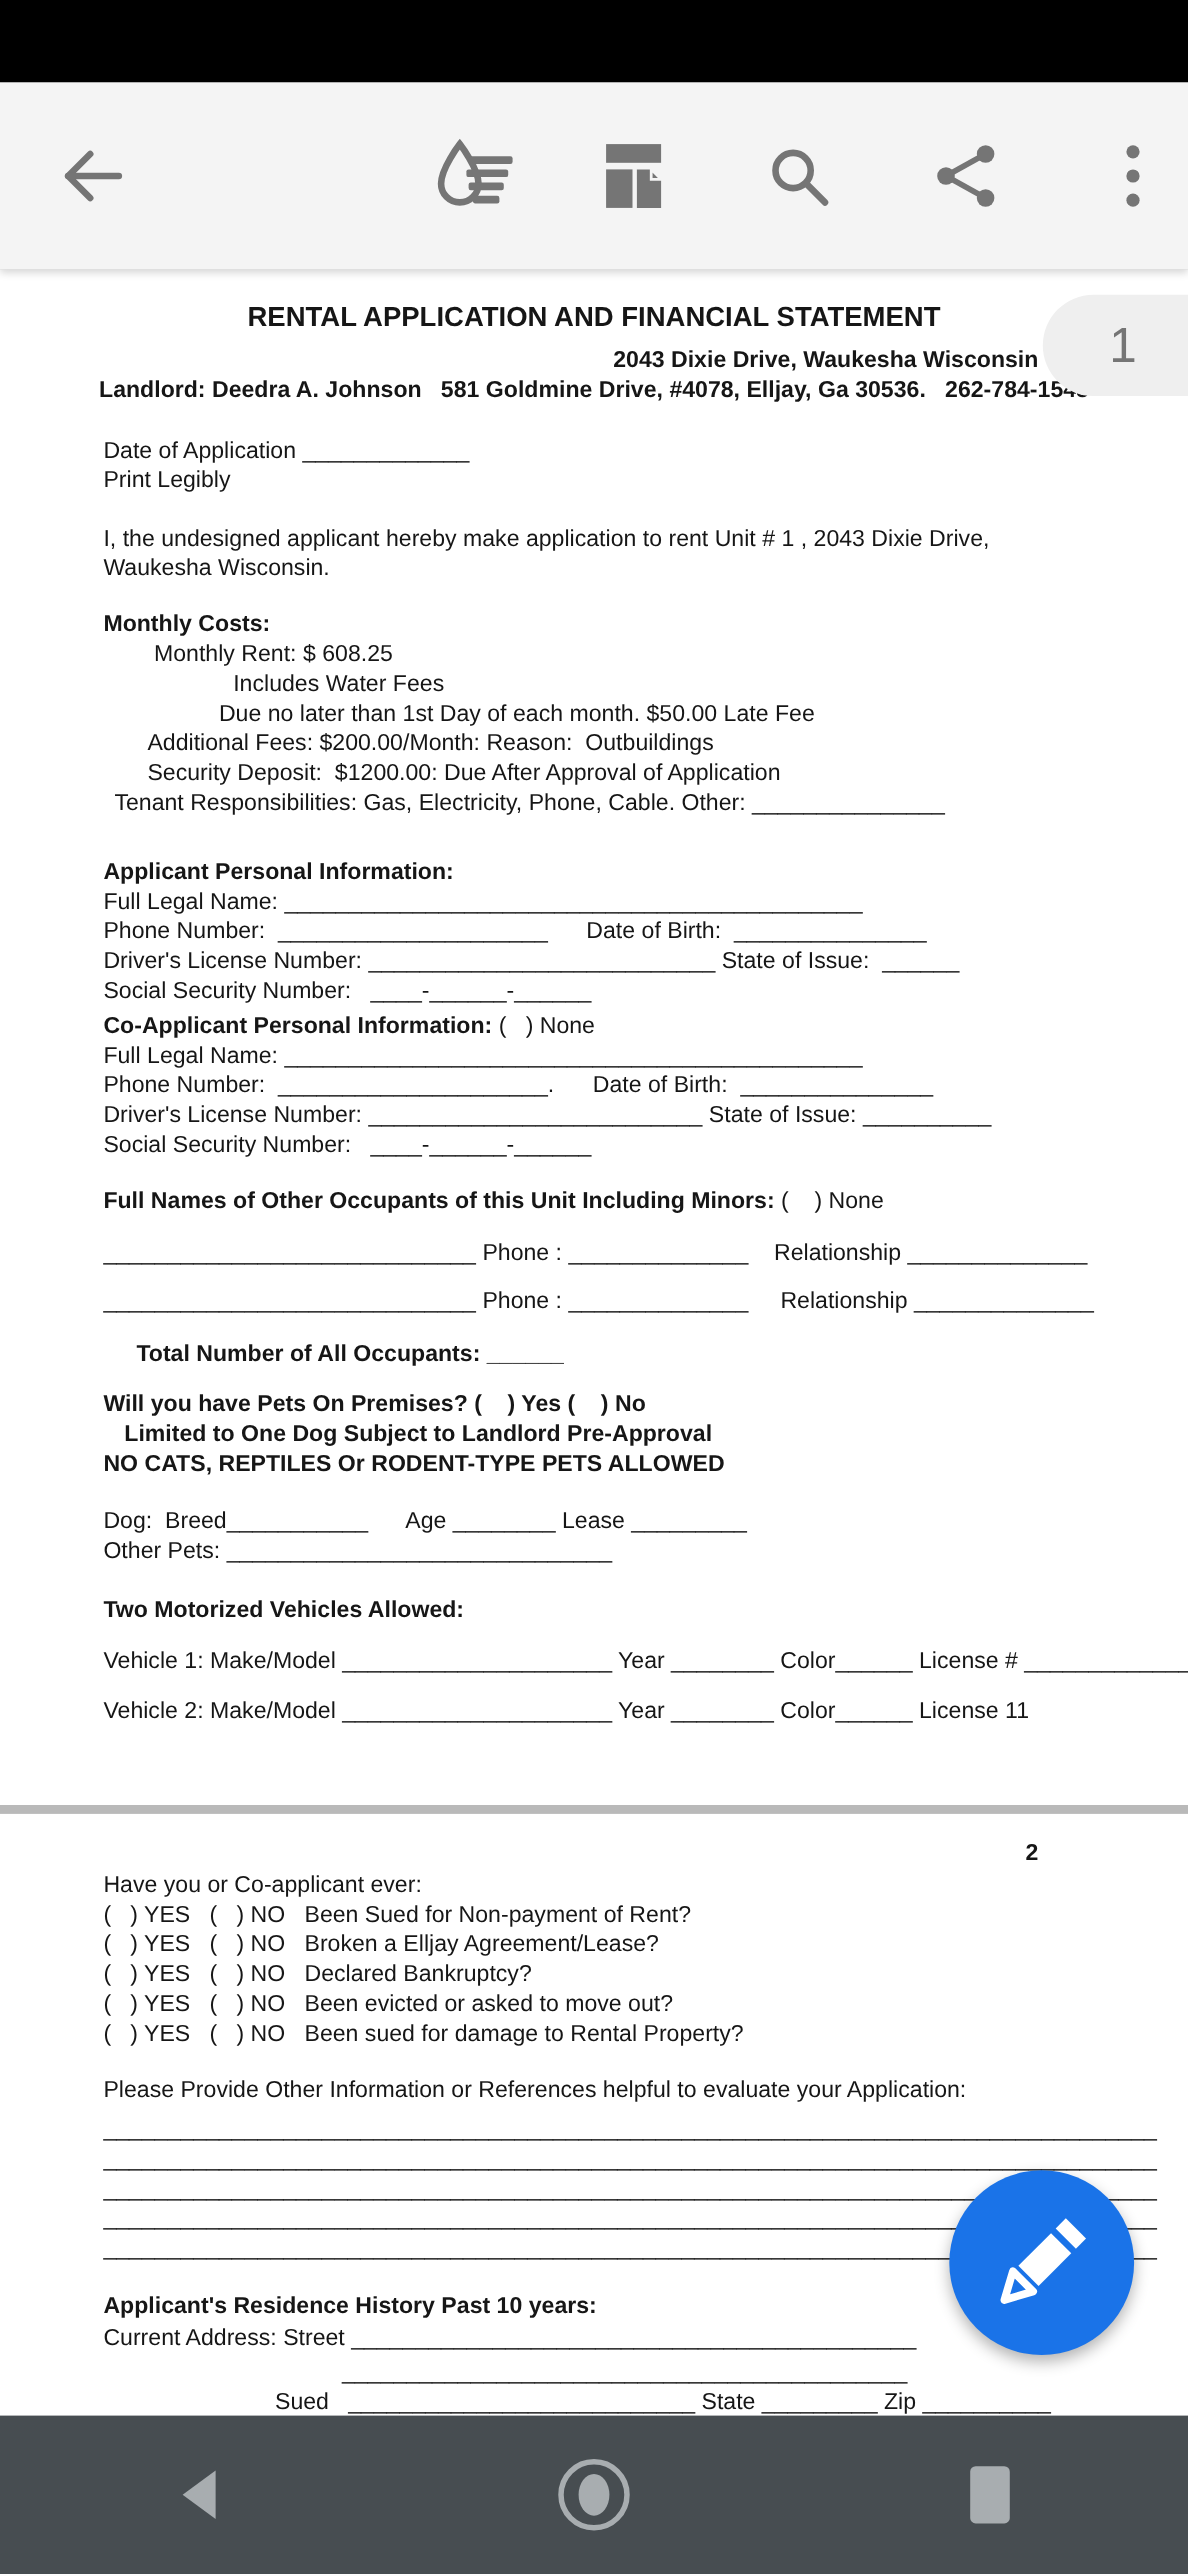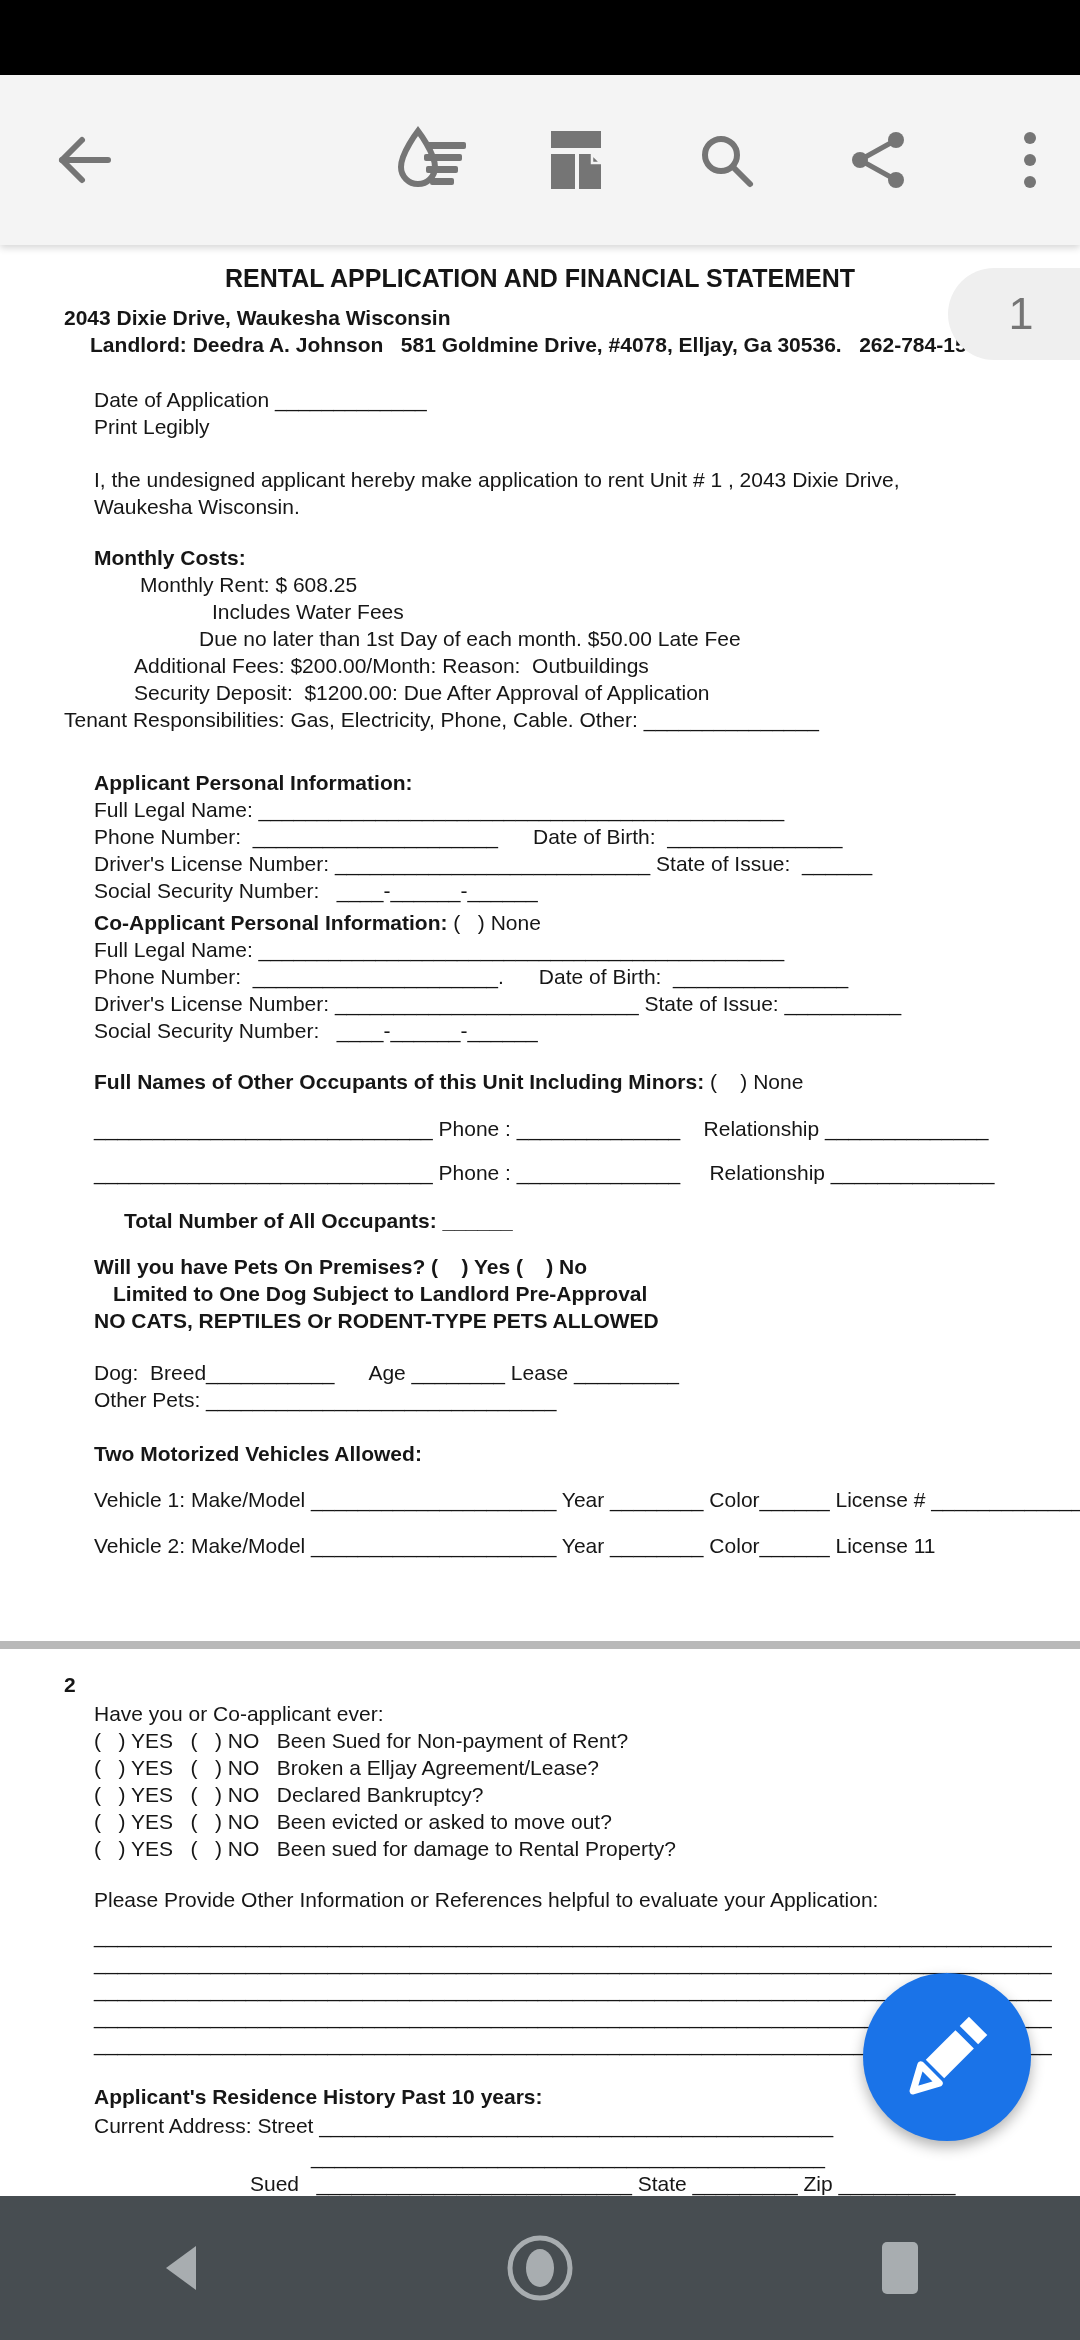--- a/index.html
+++ b/index.html
@@ -14,27 +14,27 @@
     position:absolute;top:75px;left:0;width:1080px;height:170px;
     background:#f4f4f4;box-shadow:0 3px 7px rgba(0,0,0,0.16);z-index:20;
   }
   .tb-btn{
     position:absolute;top:50%;transform:translateY(-50%);
     width:96px;height:96px;border:none;background:transparent;padding:0;
     display:flex;align-items:center;justify-content:center;cursor:pointer;
   }
   .doc-area{position:absolute;top:245px;left:0;width:1080px;bottom:0;background:#bdbdbd;z-index:1;}
   .page{background:#ffffff;width:1080px;color:#161616;}
-  .page1{height:1396px;box-sizing:border-box;padding-top:20px;}
+  .page1{height:1396px;box-sizing:border-box;padding-top:30px;}
   .page-divider{height:8px;background:#b9b9b9;}
   .page2{height:691px;box-sizing:border-box;padding-top:22px;}
   .l{font-size:21px;line-height:27px;margin-left:94px;white-space:pre;}
   .b{font-weight:bold;}
   .center{text-align:center;margin-left:0;width:1080px;}
-  .c2{text-align:left;margin-left:64px;width:880px;}
+  .c2{text-align:right;margin-left:64px;width:880px;}
   .intro{white-space:normal;max-width:900px;}
   .page-indicator{
     position:absolute;top:268px;right:-14px;width:146px;height:92px;
     background:#efefef;border-radius:46px 0 0 46px;z-index:15;
     display:flex;align-items:center;justify-content:center;
     color:#757575;font-size:45px;
   }
   .fab{
     position:absolute;left:863px;top:1973px;width:168px;height:168px;border-radius:50%;
     background:#1a73e8;border:none;cursor:pointer;z-index:25;
@@ -139,21 +139,21 @@
     <div class="l">Print Legibly</div>
 
     <div class="l intro" style="margin-top:26px">I, the undesigned applicant hereby make application to rent Unit # 1 ,  2043 Dixie Drive, Waukesha Wisconsin.</div>
 
     <div class="l b" style="margin-top:24px">Monthly Costs:</div>
     <div class="l" style="margin-left:140px">Monthly Rent: $ 608.25</div>
     <div class="l" style="margin-left:212px">Includes Water Fees</div>
     <div class="l" style="margin-left:199px">Due no later than 1st Day of each month. $50.00 Late Fee</div>
     <div class="l" style="margin-left:134px">Additional Fees: $200.00/Month: Reason:  Outbuildings</div>
     <div class="l" style="margin-left:134px">Security Deposit:  $1200.00: Due After Approval of Application</div>
-    <div class="l" style="margin-left:64px">Tenant Responsibilities: Gas, Electricity, Phone, Cable. Other: _______________</div>
+    <div class="l" style="margin-left:104px">Tenant Responsibilities: Gas, Electricity, Phone, Cable. Other: _______________</div>
 
     <div class="l b" style="margin-top:36px">Applicant Personal Information:</div>
     <div class="l">Full Legal Name: _____________________________________________</div>
     <div class="l">Phone Number:  _____________________      Date of Birth:  _______________</div>
     <div class="l">Driver's License Number: ___________________________ State of Issue:  ______</div>
     <div class="l">Social Security Number:   ____-______-______</div>
 
     <div class="l" style="margin-top:5px"><span class="b">Co-Applicant Personal Information:</span><span> (   ) None</span></div>
     <div class="l">Full Legal Name: _____________________________________________</div>
     <div class="l">Phone Number:  _____________________.      Date of Birth:  _______________</div>

